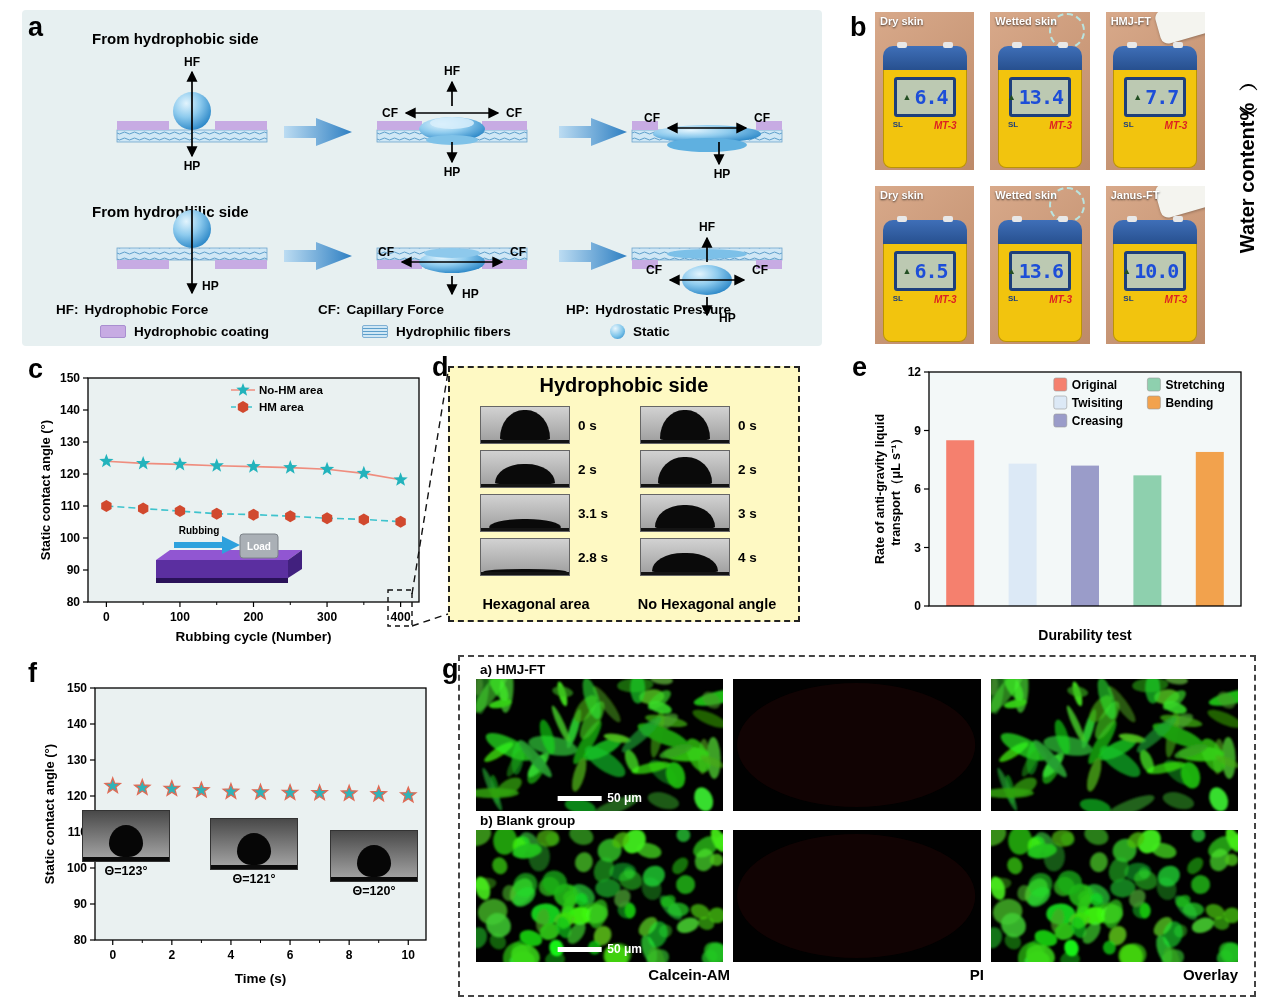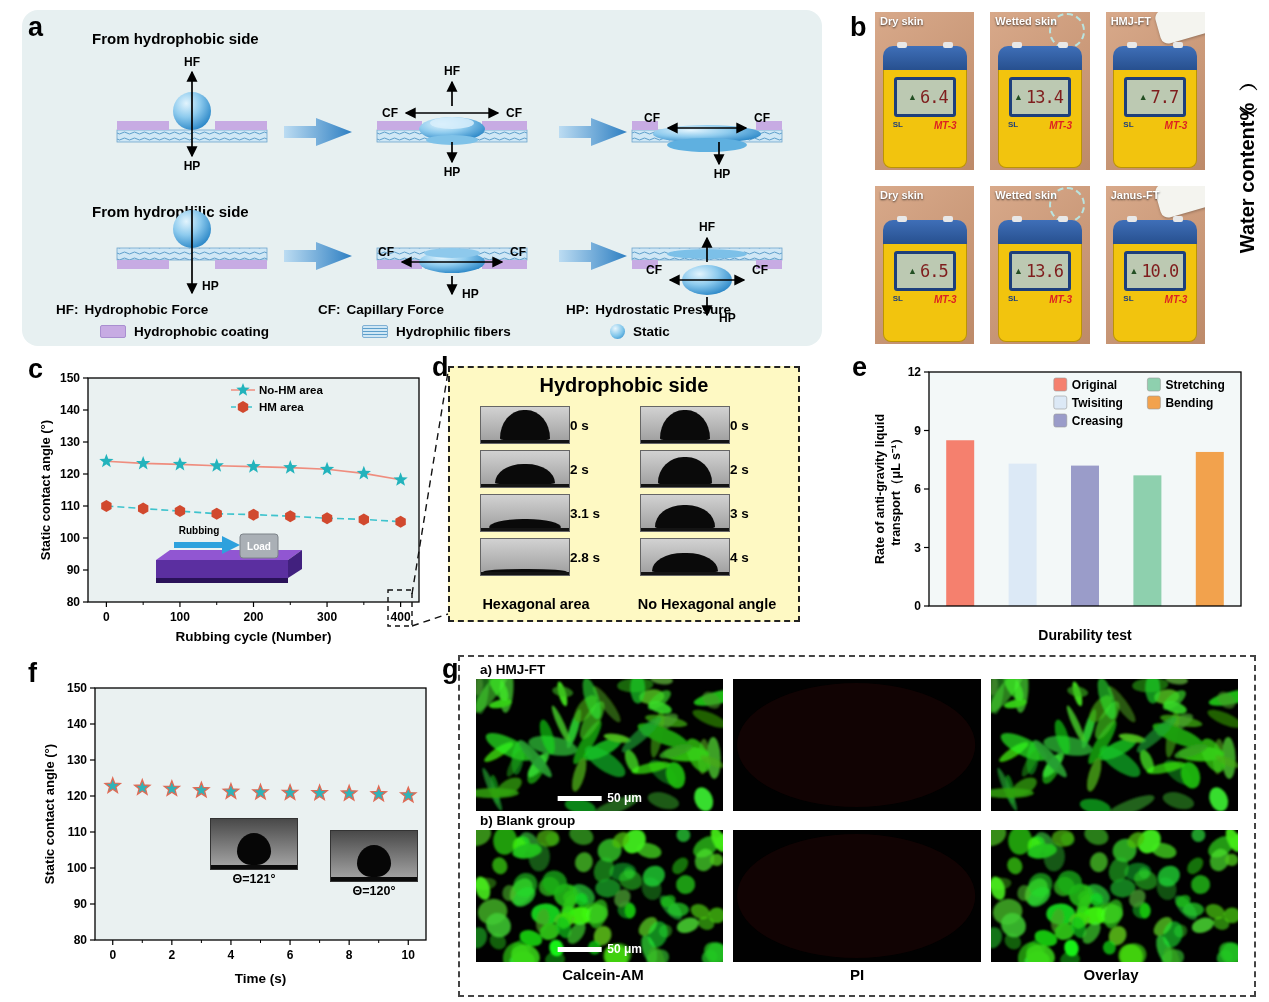--- a/index.html
+++ b/index.html
@@ -2,21 +2,21 @@
 <html><head>
 <meta charset="utf-8">
 <style>
 *{box-sizing:border-box;margin:0;padding:0}
 body{background:#fff;font-family:"Liberation Sans",sans-serif;color:#000}
 .page{position:relative;width:1269px;height:1002px;background:#fff;overflow:hidden}
 .plabel{position:absolute;font-size:27px;font-weight:800;z-index:20;line-height:1}
 section{position:absolute}
 
 
-.panel-a{left:22px;top:10px;width:800px;height:336px;background:#e7f0f1;border-radius:16px}
+.panel-a{left:22px;top:10px;width:800px;height:336px;background:#e7f0f1;border-radius:4px}
 .pa-title{position:absolute;left:70px;font-size:15px;font-weight:700}
 #pa-title-1{top:20px}
 #pa-title-2{top:193px}
 .pa-svg{position:absolute;left:0;top:0}
 .farrow{stroke:#000;stroke-width:1.7}
 .flab{font:700 12px "Liberation Sans",sans-serif;fill:#000}
 .pa-forces{position:absolute;left:0;top:292px;width:100%;display:grid;grid-template-columns:262px 248px auto;padding-left:34px;font-size:13.5px;font-weight:700}
 .pa-forces .abbr{margin-right:6px}
 .pa-mats{position:absolute;left:0;top:314px;width:100%;display:grid;grid-template-columns:262px 248px auto;padding-left:78px;font-size:13.5px;font-weight:700;align-items:center}
 .mitem{display:flex;align-items:center;gap:8px}
@@ -32,40 +32,40 @@
 .b-cap{position:absolute;top:3px;left:5px;color:#fff;font-size:11px;font-weight:600;text-shadow:0 1px 2px rgba(0,0,0,.7);z-index:3}
 .b-wetcircle{position:absolute;top:1px;right:5px;width:36px;height:36px;border:2px dashed #b9e4e0;border-radius:50%;z-index:2}
 .b-fabric{position:absolute;top:-8px;right:-10px;width:58px;height:34px;background:#f4f4ef;border-radius:8px;transform:rotate(-16deg);box-shadow:0 1px 3px rgba(0,0,0,.3);z-index:1}
 .meter{position:absolute;left:50%;bottom:2px;transform:translateX(-50%);width:84px;height:122px;z-index:2;display:flex;flex-direction:column}
 .m-top{height:24px;background:linear-gradient(#3f6fb8,#27508f);border-radius:10px 10px 0 0;position:relative}
 .m-top::before,.m-top::after{content:"";position:absolute;top:-4px;width:10px;height:6px;background:#e8e8e8;border-radius:2px}
 .m-top::before{left:14px}.m-top::after{right:14px}
 .m-body{flex:1;background:#f2c40e;border:1px solid #bb9404;border-top:none;border-radius:0 0 8px 8px;display:flex;flex-direction:column;align-items:center}
 .m-lcd{margin-top:7px;width:62px;height:40px;background:#bcc9b2;border:3px solid #1d3f7c;border-radius:3px;display:flex;align-items:center;justify-content:flex-end;gap:3px;padding:0 5px}
 .m-tree{font-size:9px;color:#234f23}
-.m-val{font-family:"DejaVu Sans Mono",monospace;font-weight:400;font-size:17px;color:#7f1d1d;letter-spacing:-1px}
+.m-val{font-family:"DejaVu Sans Mono",monospace;font-weight:700;font-size:20px;color:#1d4ed8;letter-spacing:-1px}
 .m-row{width:100%;display:flex;justify-content:space-between;padding:3px 9px 0}
 .m-logo{font-size:8px;font-weight:800;color:#1d3f7c}
 .m-model{font-size:10px;font-weight:800;font-style:italic;color:#d22}
 .b-ylabel{position:absolute;right:0;top:50%;transform:translateY(-50%) rotate(180deg);writing-mode:vertical-rl;font-size:20px;font-weight:800}
 
 
 .panel-c{left:18px;top:352px;width:415px;height:302px}
 #chart-c{position:absolute;left:18px;top:12px}
 .panel-e{left:845px;top:352px;width:412px;height:300px}
 #chart-e{position:absolute;left:26px;top:8px}
 .panel-f{left:18px;top:658px;width:430px;height:340px}
 #chart-f{position:absolute;left:22px;top:16px}
 
 
 .panel-d{left:448px;top:366px;width:352px;height:256px;border:2px dashed #222;background:#fef9c3}
 .d-title{position:absolute;top:6px;width:100%;text-align:center;font-size:20px;font-weight:700}
 .d-col{position:absolute;top:38px;display:flex;flex-direction:column;gap:6px}
 #d-col-left{left:30px}#d-col-right{left:190px}
-.d-row{display:flex;align-items:center;}
+.d-row{display:flex;align-items:center;gap:8px}
 .drop-tile{position:relative;width:90px;height:38px;background:linear-gradient(#d2d2d2,#9d9d9d);border:1px solid #666;overflow:hidden}
 .drop-dome{position:absolute;left:50%;transform:translateX(-50%);bottom:3px;background:#0a0a0a;border-radius:50% 50% 8% 8% / 100% 100% 6% 6%}
 .drop-base{position:absolute;bottom:0;left:0;right:0;height:3px;background:#141414}
 .d-time{font-size:13.5px;font-weight:600}
 .d-cap-left{position:absolute;bottom:8px;left:6px;width:160px;text-align:center;font-weight:700;font-size:14.5px}
 .d-cap-right{position:absolute;bottom:8px;left:168px;width:178px;text-align:center;font-weight:700;font-size:14.5px}
 
 
 .f-inset{position:absolute;width:88px;z-index:5}
 #f-inset-0{left:64px;top:152px}
@@ -79,21 +79,21 @@
 
 .panel-g{left:458px;top:655px;width:798px;height:342px;border:2px dashed #444;background:#fff}
 .g-rowlab{position:absolute;left:20px;font-size:13.5px;font-weight:700}
 #g-rowlab-a{top:5px}#g-rowlab-b{top:156px}
 .g-row{position:absolute;left:16px;right:16px;height:132px;display:grid;grid-template-columns:repeat(3,1fr);gap:10px}
 #g-row-a{top:22px}#g-row-b{top:173px}
 .g-cell{position:relative;background:#000;overflow:hidden}
 .g-cell svg{display:block;width:100%;height:100%}
 .g-scale{position:absolute;bottom:6px;left:50%;transform:translateX(-50%);display:flex;align-items:center;gap:6px;color:#fff;font-weight:700;font-size:12px}
 .g-bar{display:inline-block;width:44px;height:5px;background:#fff}
-.g-caps{position:absolute;left:16px;right:16px;top:309px;display:grid;grid-template-columns:repeat(3,1fr);text-align:center;font-weight:700;font-size:15px}
+.g-caps{position:absolute;left:16px;right:16px;top:309px;display:grid;grid-template-columns:repeat(3,1fr);text-align:right;font-weight:700;font-size:15px}
 
 .connector{position:absolute;left:0;top:0;pointer-events:none;z-index:25}
 </style>
 </head>
 <body>
 
 <div class="page">
 
   <span class="plabel" style="left:28px;top:14px">a</span>
   <span class="plabel" style="left:850px;top:14px">b</span>
@@ -554,20 +554,27 @@
         <path d="M190.95,109.68L192.92,114.96L198.55,115.21L194.14,118.72L195.65,124.15L190.95,121.04L186.24,124.15L187.75,118.72L183.34,115.21L188.97,114.96Z" fill="#2fb3b8" stroke="#e06a54" stroke-width="1.3"></path>
         <path d="M220.50,110.40L222.47,115.68L228.11,115.93L223.70,119.44L225.20,124.87L220.50,121.76L215.80,124.87L217.30,119.44L212.89,115.93L218.53,115.68Z" fill="#2fb3b8" stroke="#e06a54" stroke-width="1.3"></path>
         <path d="M250.05,110.76L252.03,116.04L257.66,116.29L253.25,119.80L254.76,125.23L250.05,122.12L245.35,125.23L246.86,119.80L242.45,116.29L248.08,116.04Z" fill="#2fb3b8" stroke="#e06a54" stroke-width="1.3"></path>
         <path d="M279.61,111.12L281.58,116.40L287.22,116.65L282.80,120.16L284.31,125.59L279.61,122.48L274.90,125.59L276.41,120.16L272.00,116.65L277.63,116.40Z" fill="#2fb3b8" stroke="#e06a54" stroke-width="1.3"></path>
         <path d="M309.16,111.48L311.14,116.76L316.77,117.01L312.36,120.52L313.86,125.95L309.16,122.84L304.46,125.95L305.97,120.52L301.55,117.01L307.19,116.76Z" fill="#2fb3b8" stroke="#e06a54" stroke-width="1.3"></path>
         <path d="M338.71,112.20L340.69,117.48L346.32,117.73L341.91,121.24L343.42,126.67L338.71,123.56L334.01,126.67L335.52,121.24L331.11,117.73L336.74,117.48Z" fill="#2fb3b8" stroke="#e06a54" stroke-width="1.3"></path>
         <path d="M368.27,113.28L370.24,118.56L375.88,118.81L371.46,122.32L372.97,127.75L368.27,124.64L363.57,127.75L365.07,122.32L360.66,118.81L366.29,118.56Z" fill="#2fb3b8" stroke="#e06a54" stroke-width="1.3"></path>
         <text x="220.5" y="309" text-anchor="middle" font-size="13.5" font-weight="700" fill="#000" font-family="&quot;Liberation Sans&quot;,sans-serif">Time (s)</text>
         <text x="14" y="140" text-anchor="middle" font-size="13" font-weight="700" fill="#000" font-family="&quot;Liberation Sans&quot;,sans-serif" transform="rotate(-90 14 140)">Static contact angle (°)</text>
       </svg>
+    <div class="f-inset" id="f-inset-0">
+      <div class="f-drop">
+          <div class="f-blob"></div>
+          <div class="f-base"></div>
+        </div>
+      <span class="f-theta">Θ=123°</span>
+    </div>
     <div class="f-inset" id="f-inset-1">
       <div class="f-drop">
           <div class="f-blob"></div>
           <div class="f-base"></div>
         </div>
       <span class="f-theta">Θ=121°</span>
     </div>
     <div class="f-inset" id="f-inset-2">
       <div class="f-drop">
           <div class="f-blob"></div>

